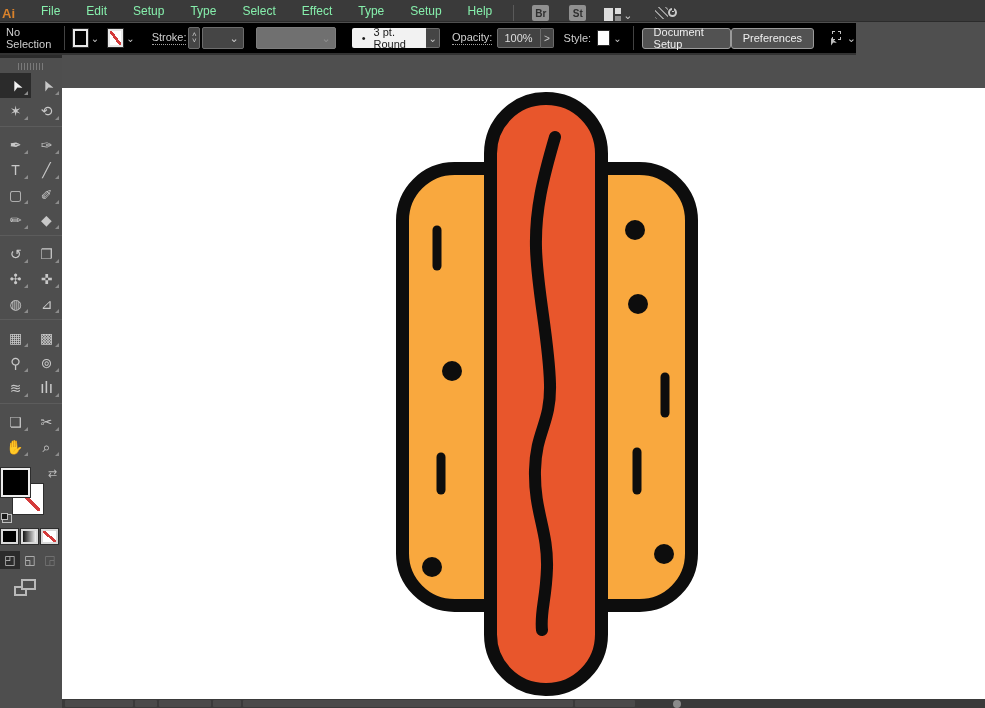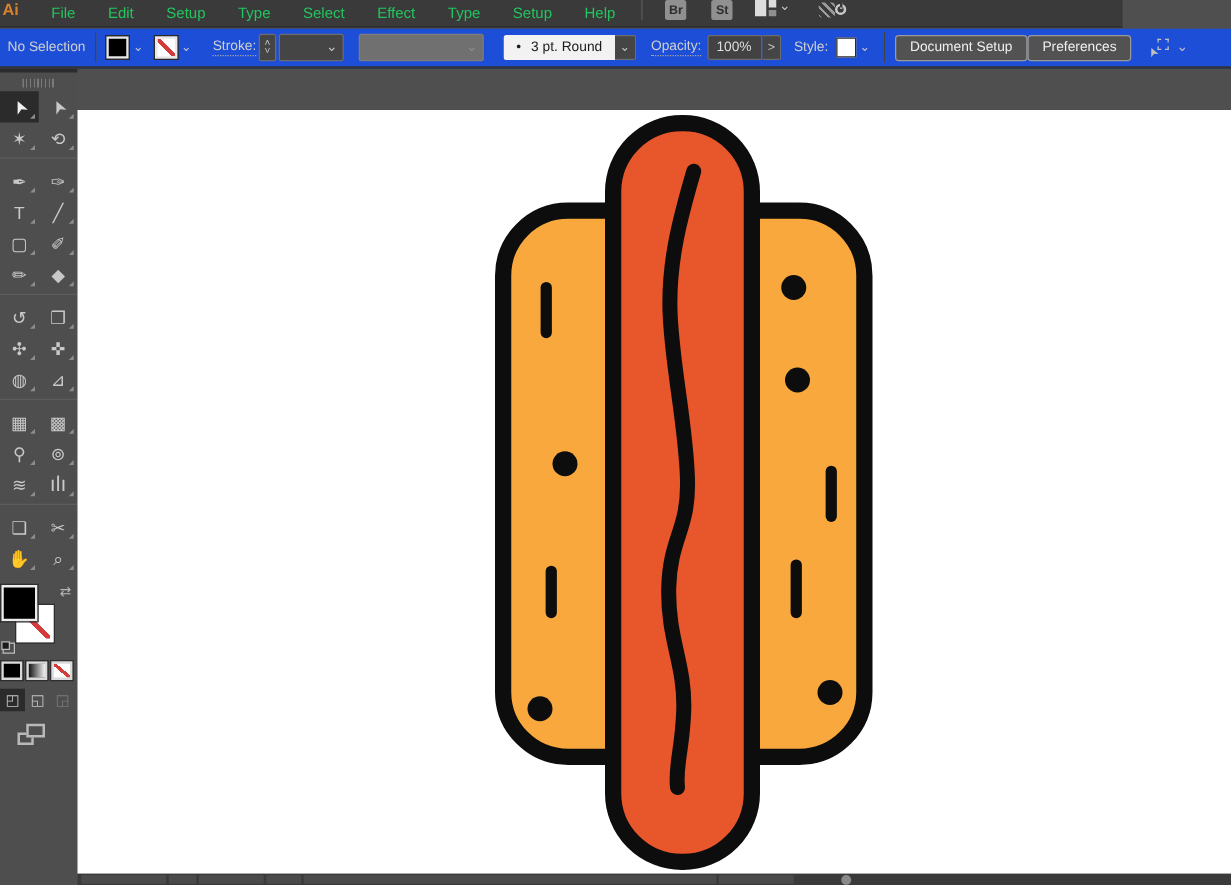--- a/index.html
+++ b/index.html
@@ -1,43 +1,43 @@
 <!DOCTYPE html>
 <html><head>
 <meta charset="utf-8">
 <style>
   html,body{margin:0;padding:0;background:#222;}
   *{box-sizing:border-box;font-family:"Liberation Sans","DejaVu Sans",sans-serif;}
   #app{position:relative;width:985px;height:708px;background:#4F4F4F;overflow:hidden;
        font-size:11px;color:#D8D8D8;}
 
   
-  .menubar{position:absolute;left:0;top:0;width:898px;height:22px;background:#3A3A3A;
-           display:flex;align-items:flex-start;border-bottom:1px solid #2B2B2B;}
+  .menubar{position:absolute;left:0;top:0;width:985px;height:22px;background:#3A3A3A;
+           display:flex;align-items:flex-end;border-bottom:1px solid #2B2B2B;}
   .ai-logo{color:#D9822B;font-weight:bold;font-size:13px;margin-left:2px;width:26px;}
   .menu-items{display:flex;align-items:center;gap:0;}
-  .menu-item{padding:3px 13px;font-size:12px;color:#22c55e;cursor:default;}
+  .menu-item{padding:3px 13px;font-size:12px;color:#86efac;cursor:default;}
   .mb-sep{width:1px;height:16px;background:#5A5A5A;margin:0 8px;}
   .sq-btn{width:17px;height:16px;background:#909090;color:#2E2E2E;font-size:10px;font-weight:bold;
           display:flex;align-items:center;justify-content:center;border-radius:2px;margin:0 10px;}
   .ws-icon{display:inline-block;position:relative;width:17px;height:13px;margin:0 2px 0 8px;}
   .ws-icon .a{position:absolute;left:0;top:0;width:9px;height:13px;background:#DCDCDC;}
   .ws-icon .b{position:absolute;right:0;top:0;width:6px;height:6px;background:#DCDCDC;}
   .ws-icon .c{position:absolute;right:0;bottom:0;width:6px;height:5px;background:#8F8F8F;}
   .chev{color:#C9C9C9;font-size:11px;line-height:1;}
   .share-wrap{position:relative;width:24px;height:16px;margin-left:22px;}
   .share-stripes{position:absolute;left:0;top:2px;width:13px;height:12px;border-radius:3px;
       background:repeating-linear-gradient(45deg,#9A9A9A 0 2px,transparent 2px 5px);}
   .share-power{position:absolute;right:2px;top:3px;width:9px;height:9px;border:2px solid #C9C9C9;border-radius:50%;}
   .share-power:after{content:"";position:absolute;left:2px;top:-4px;width:2px;height:5px;background:#3A3A3A;
       box-shadow:0 0 0 0;border-left:0;}
   .share-power:before{content:"";position:absolute;left:2px;top:-3px;width:2px;height:5px;background:#C9C9C9;}
 
   
-  .controlbar{position:absolute;left:0;top:23px;width:985px;height:32px;background:#1d4ed8;
+  .controlbar{position:absolute;left:0;top:23px;width:856px;height:32px;background:#000000;
       display:flex;align-items:center;border-bottom:2px solid #333;}
   .cb-label{color:#CFCFCF;}
   .cb-label.dotted{border-bottom:1px dotted #A5A5A5;padding-bottom:1px;}
   .cb-sep{width:1px;height:24px;background:#5F5F5F;border-right:1px solid #424242;margin:0 8px;}
   .swatch{width:18px;height:18px;border:1px solid #2A2A2A;background:#fff;position:relative;}
   .swatch.fill-black{background:#000;border:2px solid #E8E8E8;outline:1px solid #2A2A2A;}
   .swatch.none-slash{background:
       linear-gradient(to top right,transparent 42%,#D43B3B 42%,#D43B3B 58%,transparent 58%),#fff;
       border:2px solid #E8E8E8;outline:1px solid #2A2A2A;}
   .sw-chev{color:#C9C9C9;font-size:10px;padding:2px 3px;}

